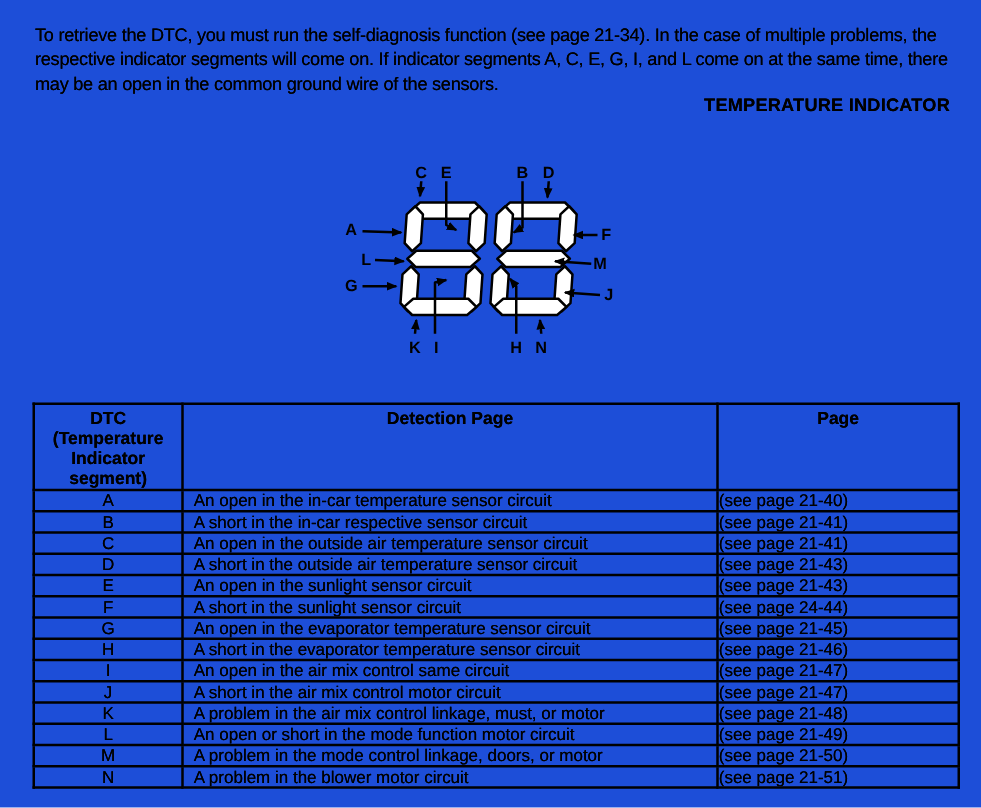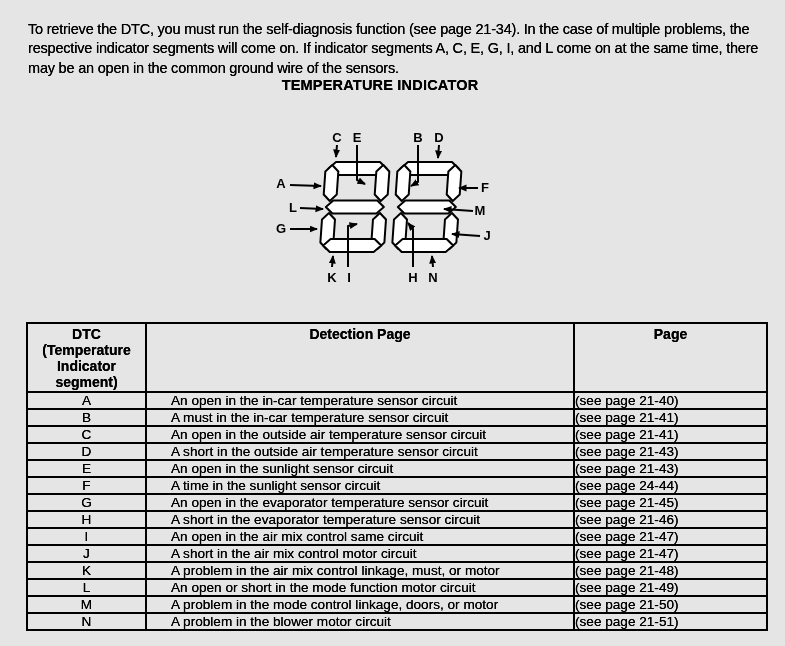--- a/index.html
+++ b/index.html
@@ -1,48 +1,48 @@
 <!DOCTYPE html>
 <html><head>
 <meta charset="utf-8">
 <style>
   html,body { margin:0; padding:0; background:#ffffff; }
   .page {
-    position:relative; width:785px; height:646px; background:#e5e5e5;
+    position:relative; width:785px; height:646px; background:#1d4ed8;
     color:#000; font-family:"Liberation Sans", sans-serif; overflow:hidden;
   }
   
   .intro {
     position:absolute; left:28px; top:5px; width:745px;
     font-size:14.5px; line-height:19.5px; letter-spacing:-0.2px;
     text-shadow:0 0 0.5px currentColor;
   }
   
   .diagram-title {
-    position:absolute; left:0; top:77px; width:760px; text-align:center;
+    position:absolute; left:0; top:77px; width:760px; text-align:right;
     font-size:14.5px; font-weight:bold; letter-spacing:0.2px;
     text-shadow:0 0 0.4px currentColor;
   }
   .seg-svg { position:absolute; left:270px; top:125px; }
   .seg-svg text {
     font-family:"Liberation Sans", sans-serif; font-size:13px; font-weight:bold;
   }
   .seg-svg .seg   { fill:#ffffff; stroke:#000; stroke-width:2; stroke-linejoin:round; }
   .seg-svg .ptr   { fill:none; stroke:#000; stroke-width:2; stroke-linejoin:round; }
   
   .dtc-table {
     position:absolute; left:26px; top:322px; width:740px;
     border-collapse:collapse; table-layout:fixed;
     font-size:13.6px; text-shadow:0 0 0.4px currentColor;
   }
   .dtc-table th, .dtc-table td { border:2px solid #000; overflow:hidden; white-space:nowrap; }
   .dtc-table thead th { height:64px; vertical-align:top; padding-top:2px; font-size:14px; }
   .dtc-table tbody td { height:15px; line-height:15px; padding:0; }
   .dtc-table .col-dtc  { text-align:center; }
-  .dtc-table .col-item { text-align:left; padding-left:24px; }
+  .dtc-table .col-item { text-align:left; padding-left:8px; }
   .dtc-table .col-page { }
   .hdr-line { line-height:16px; text-align:center; font-weight:bold; }
 </style>
 </head>
 <body>
 
 <div class="page">
 
   <p class="intro">To retrieve the DTC, you must run the self-diagnosis function (see page 21-34). In the case of multiple problems, the respective indicator segments will come on. If indicator segments A, C, E, G, I, and L come on at the same time, there may be an open in the common ground wire of the sensors.</p>
 
@@ -127,41 +127,41 @@
       </tr>
     </thead>
     <tbody>
         <tr>
           <td class="col-dtc">A</td>
           <td class="col-item">An open in the in-car temperature sensor circuit</td>
           <td class="col-page">(see page 21-40)</td>
         </tr>
         <tr>
           <td class="col-dtc">B</td>
-          <td class="col-item">A must in the in-car temperature sensor circuit</td>
+          <td class="col-item">A short in the in-car respective sensor circuit</td>
           <td class="col-page">(see page 21-41)</td>
         </tr>
         <tr>
           <td class="col-dtc">C</td>
           <td class="col-item">An open in the outside air temperature sensor circuit</td>
           <td class="col-page">(see page 21-41)</td>
         </tr>
         <tr>
           <td class="col-dtc">D</td>
           <td class="col-item">A short in the outside air temperature sensor circuit</td>
           <td class="col-page">(see page 21-43)</td>
         </tr>
         <tr>
           <td class="col-dtc">E</td>
           <td class="col-item">An open in the sunlight sensor circuit</td>
           <td class="col-page">(see page 21-43)</td>
         </tr>
         <tr>
           <td class="col-dtc">F</td>
-          <td class="col-item">A time in the sunlight sensor circuit</td>
+          <td class="col-item">A short in the sunlight sensor circuit</td>
           <td class="col-page">(see page 24-44)</td>
         </tr>
         <tr>
           <td class="col-dtc">G</td>
           <td class="col-item">An open in the evaporator temperature sensor circuit</td>
           <td class="col-page">(see page 21-45)</td>
         </tr>
         <tr>
           <td class="col-dtc">H</td>
           <td class="col-item">A short in the evaporator temperature sensor circuit</td>

